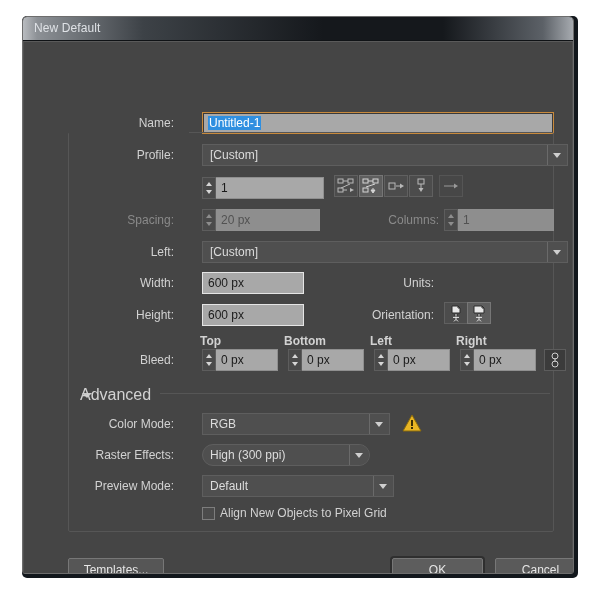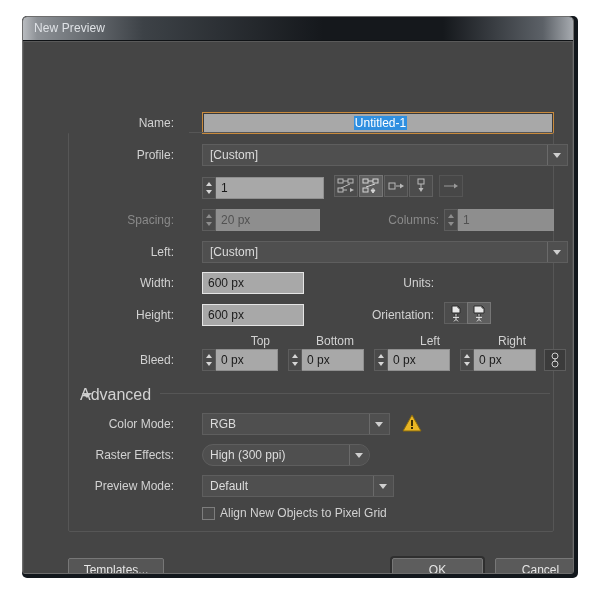--- a/index.html
+++ b/index.html
@@ -49,21 +49,21 @@
     box-sizing: border-box;
   }
   .lbl {
     position: absolute;
     font-size: 12px; color: #d2d2d2;
     text-align: right;
     line-height: 22px;
     white-space: nowrap;
   }
   .lbl.dim { color: #8a8a8a; }
-  .lbl.top-lbl { text-align: right; line-height: 14px; font-size: 12px; }
+  .lbl.top-lbl { text-align: left; line-height: 14px; font-size: 12px; font-weight: bold; }
 
   
   .groupbox {
     position: absolute;
     left: 44px; top: 90px;
     width: 486px; height: 400px;
     border: 1px solid #565656;
     border-radius: 2px;
     box-sizing: border-box;
   }
@@ -235,27 +235,27 @@
   .btn.tmpl { background: #565656; }
 </style>
 </head>
 <body>
 
 <div class="dialog-shadow"></div>
 
 <div class="dialog">
 
   <div class="titlebar">
-    <div class="titlebar-text">New Preview</div>
+    <div class="titlebar-text">New Default</div>
   </div>
 
   <div class="dialog-body">
 
     <div class="lbl" style="left:40px; top:70px; width:110px;">Name:</div>
-    <div class="textfield focused" style="left:178px; top:70px; width:352px;text-align:center;"><span class="sel">Untitled-1</span></div>
+    <div class="textfield focused" style="left:178px; top:70px; width:352px;"><span class="sel">Untitled-1</span></div>
 
     <div class="groupbox"></div>
     <div class="gb-notch"></div>
 
     <div class="lbl" style="left:40px; top:102px; width:110px;">Profile:</div>
     <div class="dropdown" style="left:178px; top:102px; width:366px;">
       <span>[Custom]</span>
       <span class="dd-btn"></span>
     </div>
 

